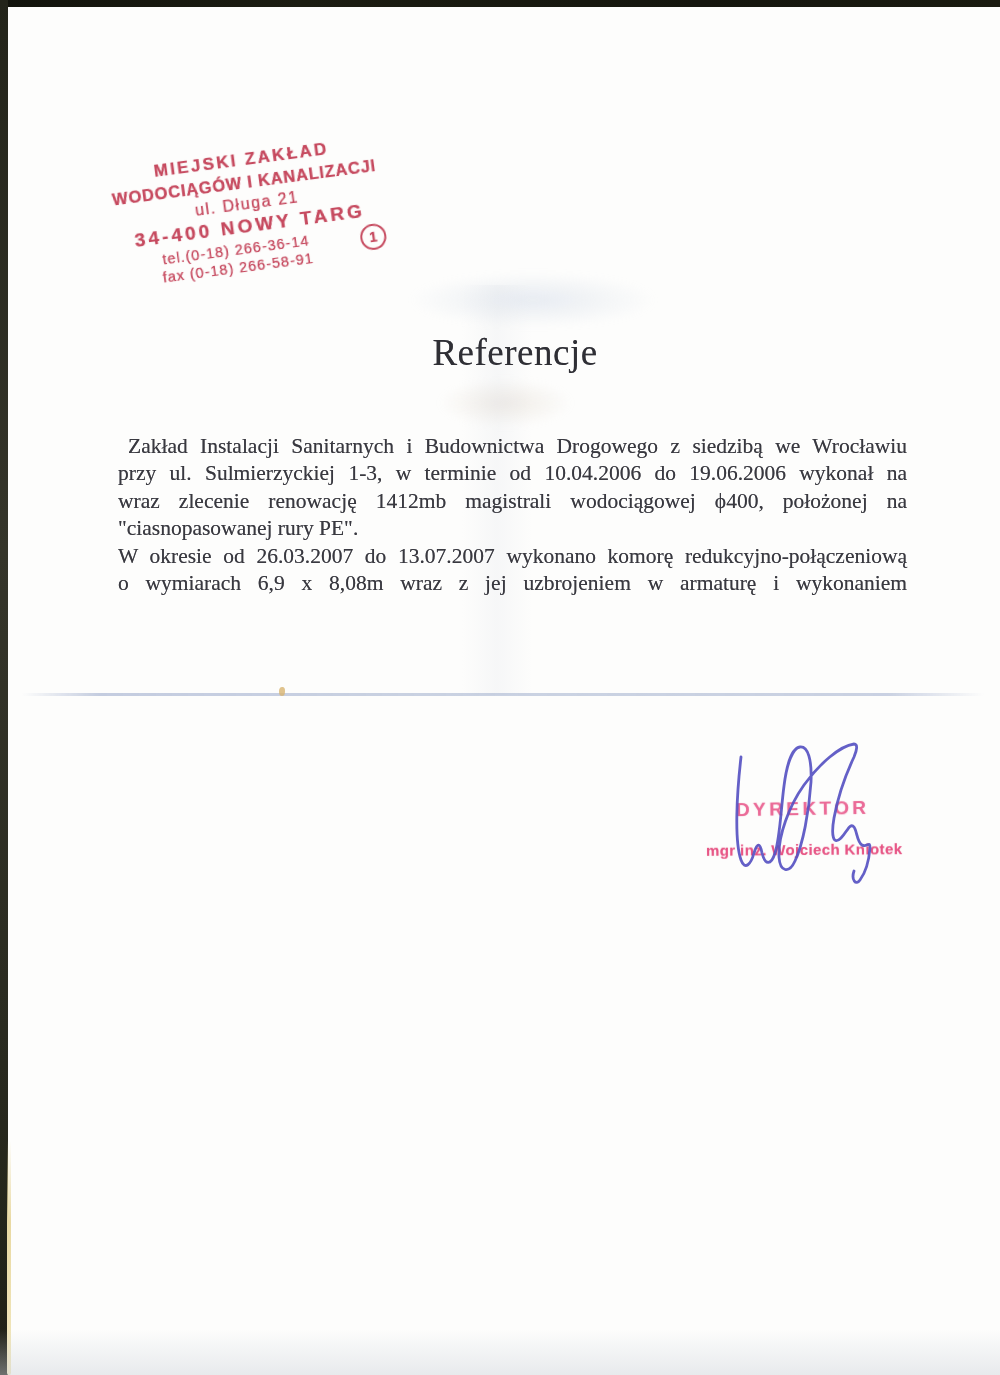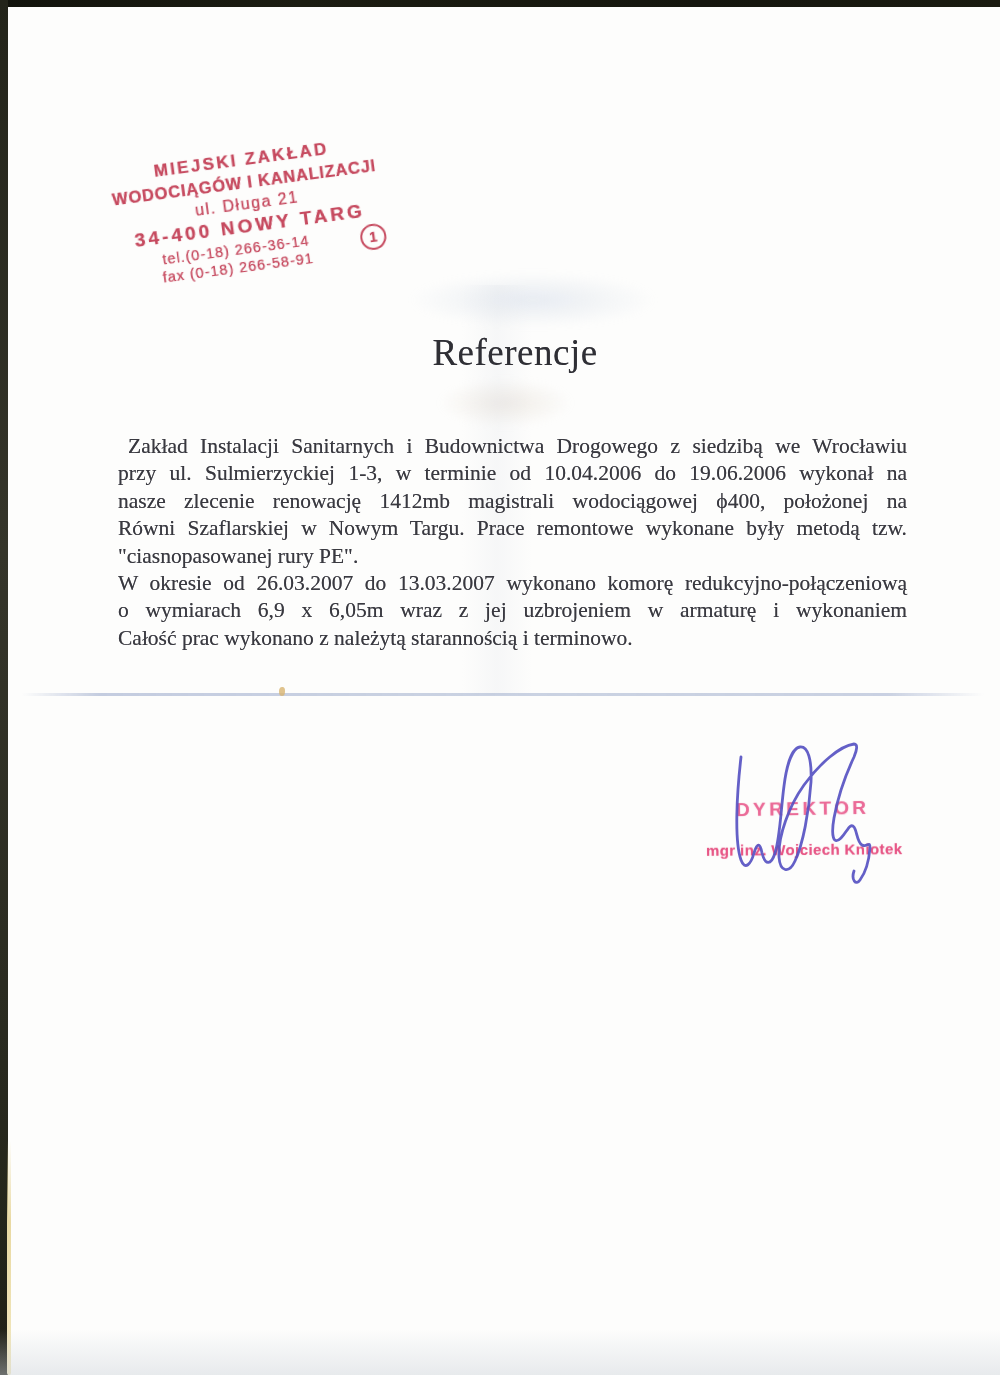--- a/index.html
+++ b/index.html
@@ -97,26 +97,24 @@
     <div class="s5">tel.(0-18) 266-36-14</div>
     <div class="s6">fax (0-18) 266-58-91</div>
     <div class="stamp-badge">1</div>
   </div>
 
   <div class="title">Referencje</div>
 
   <div class="body-text">
     <div class="line justify indent">Zakład Instalacji Sanitarnych i Budownictwa Drogowego z siedzibą we Wrocławiu</div>
     <div class="line justify">przy ul. Sulmierzyckiej 1-3, w terminie od 10.04.2006 do 19.06.2006 wykonał na</div>
-    <div class="line justify">nasze zlecenie renowację 1412mb magistrali wodociągowej ϕ400, położonej na</div>
-    <div class="line justify">Równi Szaflarskiej w Nowym Targu. Prace remontowe wykonane były metodą tzw.</div>
+    <div class="line justify">wraz zlecenie renowację 1412mb magistrali wodociągowej ϕ400, położonej na</div>
     <div class="line">"ciasnopasowanej rury PE".</div>
-    <div class="line justify">W okresie od 26.03.2007 do 13.03.2007 wykonano komorę redukcyjno-połączeniową</div>
-    <div class="line justify">o wymiarach 6,9 x 6,05m wraz z jej uzbrojeniem w armaturę i wykonaniem</div>
-    <div class="line">Całość prac wykonano z należytą starannością i terminowo.</div>
+    <div class="line justify">W okresie od 26.03.2007 do 13.07.2007 wykonano komorę redukcyjno-połączeniową</div>
+    <div class="line justify">o wymiarach 6,9 x 8,08m wraz z jej uzbrojeniem w armaturę i wykonaniem</div>
   </div>
 
   <div class="dir-stamp-title">DYREKTOR</div>
   <div class="dir-stamp-name">mgr inż. Wojciech Kniotek</div>
 
   <svg class="sig-svg" viewBox="0 0 1000 1375">
     <path fill="none" stroke="#5753c2" stroke-width="2.8" stroke-linecap="round" opacity="0.92" d="M 741,757
          C 737,792 734,840 741,860
          C 745,871 751,864 754,853
          C 757,843 760,842 762,853

